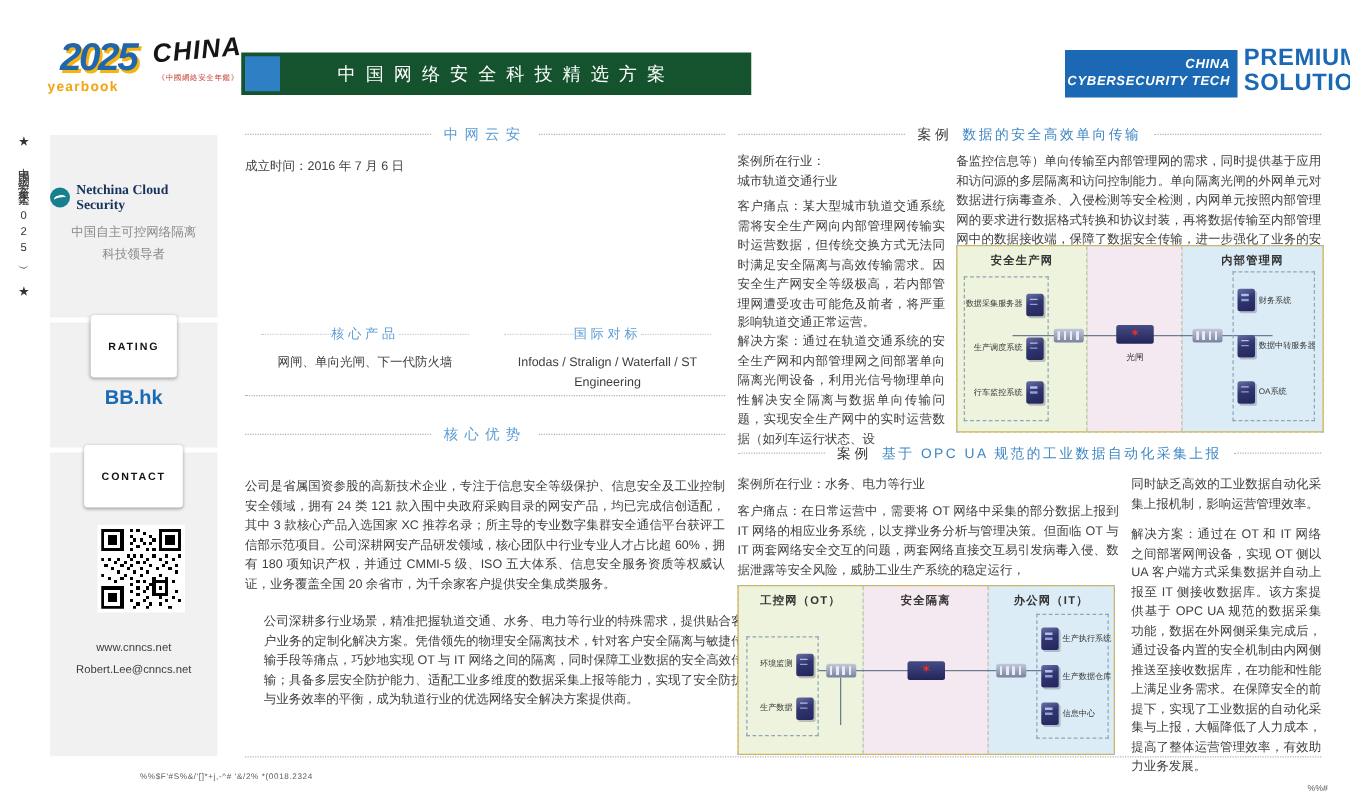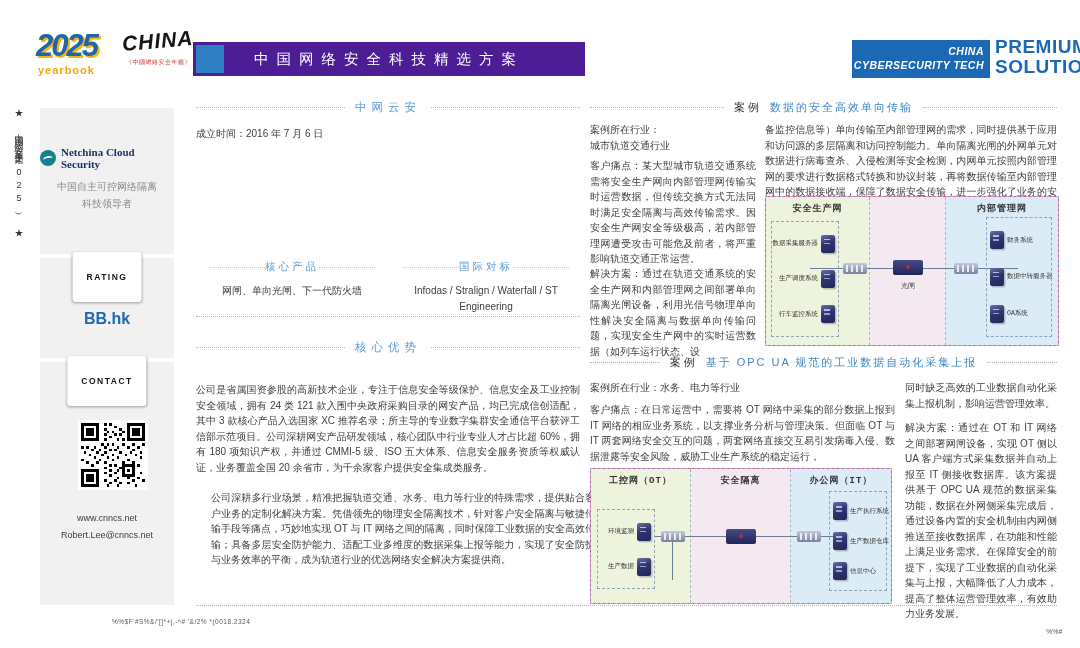--- a/index.html
+++ b/index.html
@@ -6,30 +6,30 @@
   .page{position:relative;width:1080px;height:648px;background:#ffffff;overflow:hidden;
         font-family:"Liberation Sans",sans-serif;color:#3e3e3e;margin:0 auto;}
   .abs{position:absolute;}
 
   
   .spine{position:absolute;left:12px;top:102px;height:320px;writing-mode:vertical-lr;text-orientation:upright;
          font-size:9px;letter-spacing:3px;color:#333;}
 
   
   .logo{position:absolute;left:36px;top:30px;width:160px;height:62px;}
-  .logo-year{position:absolute;left:0;top:-2px;font-style:italic;font-weight:bold;font-size:31px;
+  .logo-year{position:absolute;left:12px;top:-2px;font-style:italic;font-weight:bold;font-size:31px;
              color:#1f66ad;text-shadow:2px 2px 0 #f6b40f;letter-spacing:-2px;}
   .logo-yearbook{position:absolute;left:2px;top:34px;font-weight:bold;font-size:11px;color:#f0a60e;letter-spacing:1px;}
   .logo-china{position:absolute;left:86px;top:-1px;font-style:italic;font-weight:bold;font-size:21px;color:#151515;
               transform:rotate(-5deg);letter-spacing:1px;}
   .logo-sub{position:absolute;left:90px;top:28px;font-size:6px;color:#c23a2d;letter-spacing:0.5px;}
 
   
-  .banner{position:absolute;left:193px;top:42px;width:392px;height:34px;background:#4c1d95;
-          display:flex;align-items:center;justify-content:center;}
+  .banner{position:absolute;left:193px;top:42px;width:392px;height:34px;background:#14532d;
+          display:flex;align-items:center;justify-content:center;padding-left:16px;}
   .banner-chip{position:absolute;left:3px;top:3px;width:28px;height:28px;background:#2f7fc4;}
   .banner span{color:#fff;font-size:14.5px;letter-spacing:8px;}
 
   .hdr-right-box{position:absolute;left:852px;top:40px;width:138px;height:38px;background:#1b69b4;
                  color:#fff;font-style:italic;font-weight:bold;text-align:right;
                  padding:4px 6px 0 0;box-sizing:border-box;line-height:14px;font-size:10.5px;letter-spacing:0.5px;}
   .hdr-premium{position:absolute;left:995px;top:37px;color:#1b69b4;font-weight:bold;font-size:19px;line-height:20px;letter-spacing:0.5px;}
 
   
   .card-sec{position:absolute;left:40px;width:134px;background:#f1f1f1;}
@@ -58,21 +58,21 @@
   .txt{position:absolute;font-size:10px;line-height:15.5px;color:#3e3e3e;text-align:justify;margin:0;}
   .tight{line-height:13.8px;}
   .divider{position:absolute;border-top:1px dotted #b5b5b5;height:0;}
 
   .mini-head{display:flex;align-items:center;justify-content:center;gap:0;}
   .mini-head .line{width:56px;border-top:1px dotted #c3cede;height:0;}
   .mini-head .t{color:#5b9bd5;letter-spacing:3px;font-size:10.5px;white-space:nowrap;}
   .mini-body{text-align:center;font-size:10px;line-height:16px;color:#3e3e3e;margin-top:9px;}
 
   
-  .diag{position:absolute;border:1px dashed #a5bac9;background:#ec4899;font-family:Liberation Mono, monospace;}
+  .diag{position:absolute;border:1px dashed #a5bac9;background:#eab308;}
   .zone{position:absolute;top:0;height:100%;border-right:1px dashed #a5bac9;box-sizing:border-box;}
   .zone.zr{border-right:none;}
   .zg{background:#edf3dd;}
   .zm{background:#f4e9f0;}
   .zb{background:#dcecf6;}
   .ztitle{position:absolute;top:5px;width:100%;text-align:center;font-size:9px;font-weight:600;color:#333;letter-spacing:1px;}
   .dbox{position:absolute;border:1px dashed #8fa6b8;display:flex;flex-direction:column;justify-content:space-around;
         padding:4px 3px;box-sizing:border-box;}
   .drow{display:flex;align-items:center;gap:3px;}
   .drow.right{justify-content:flex-end;}

